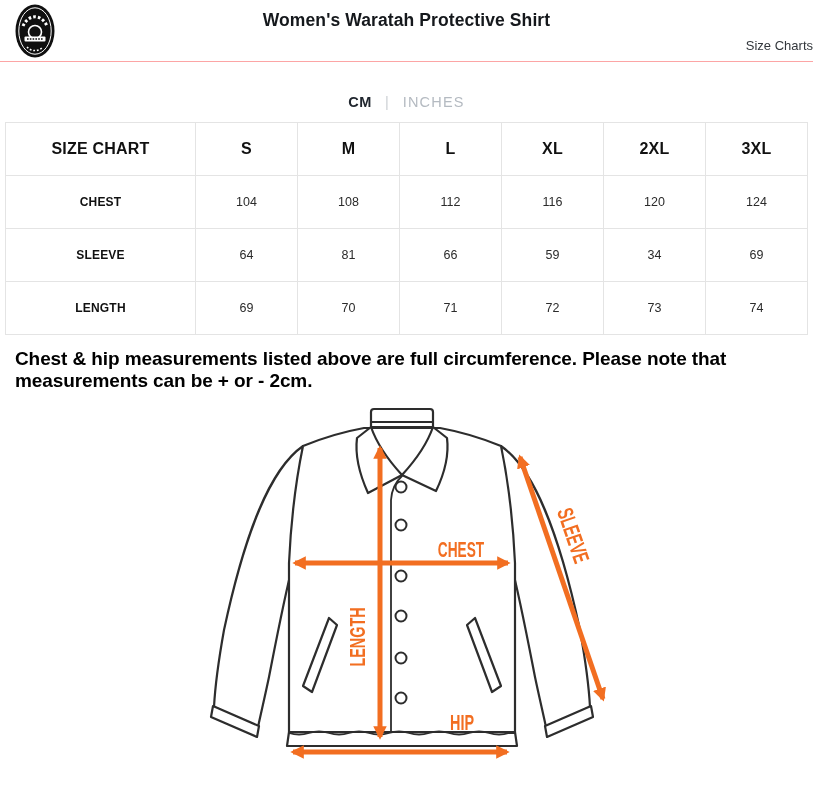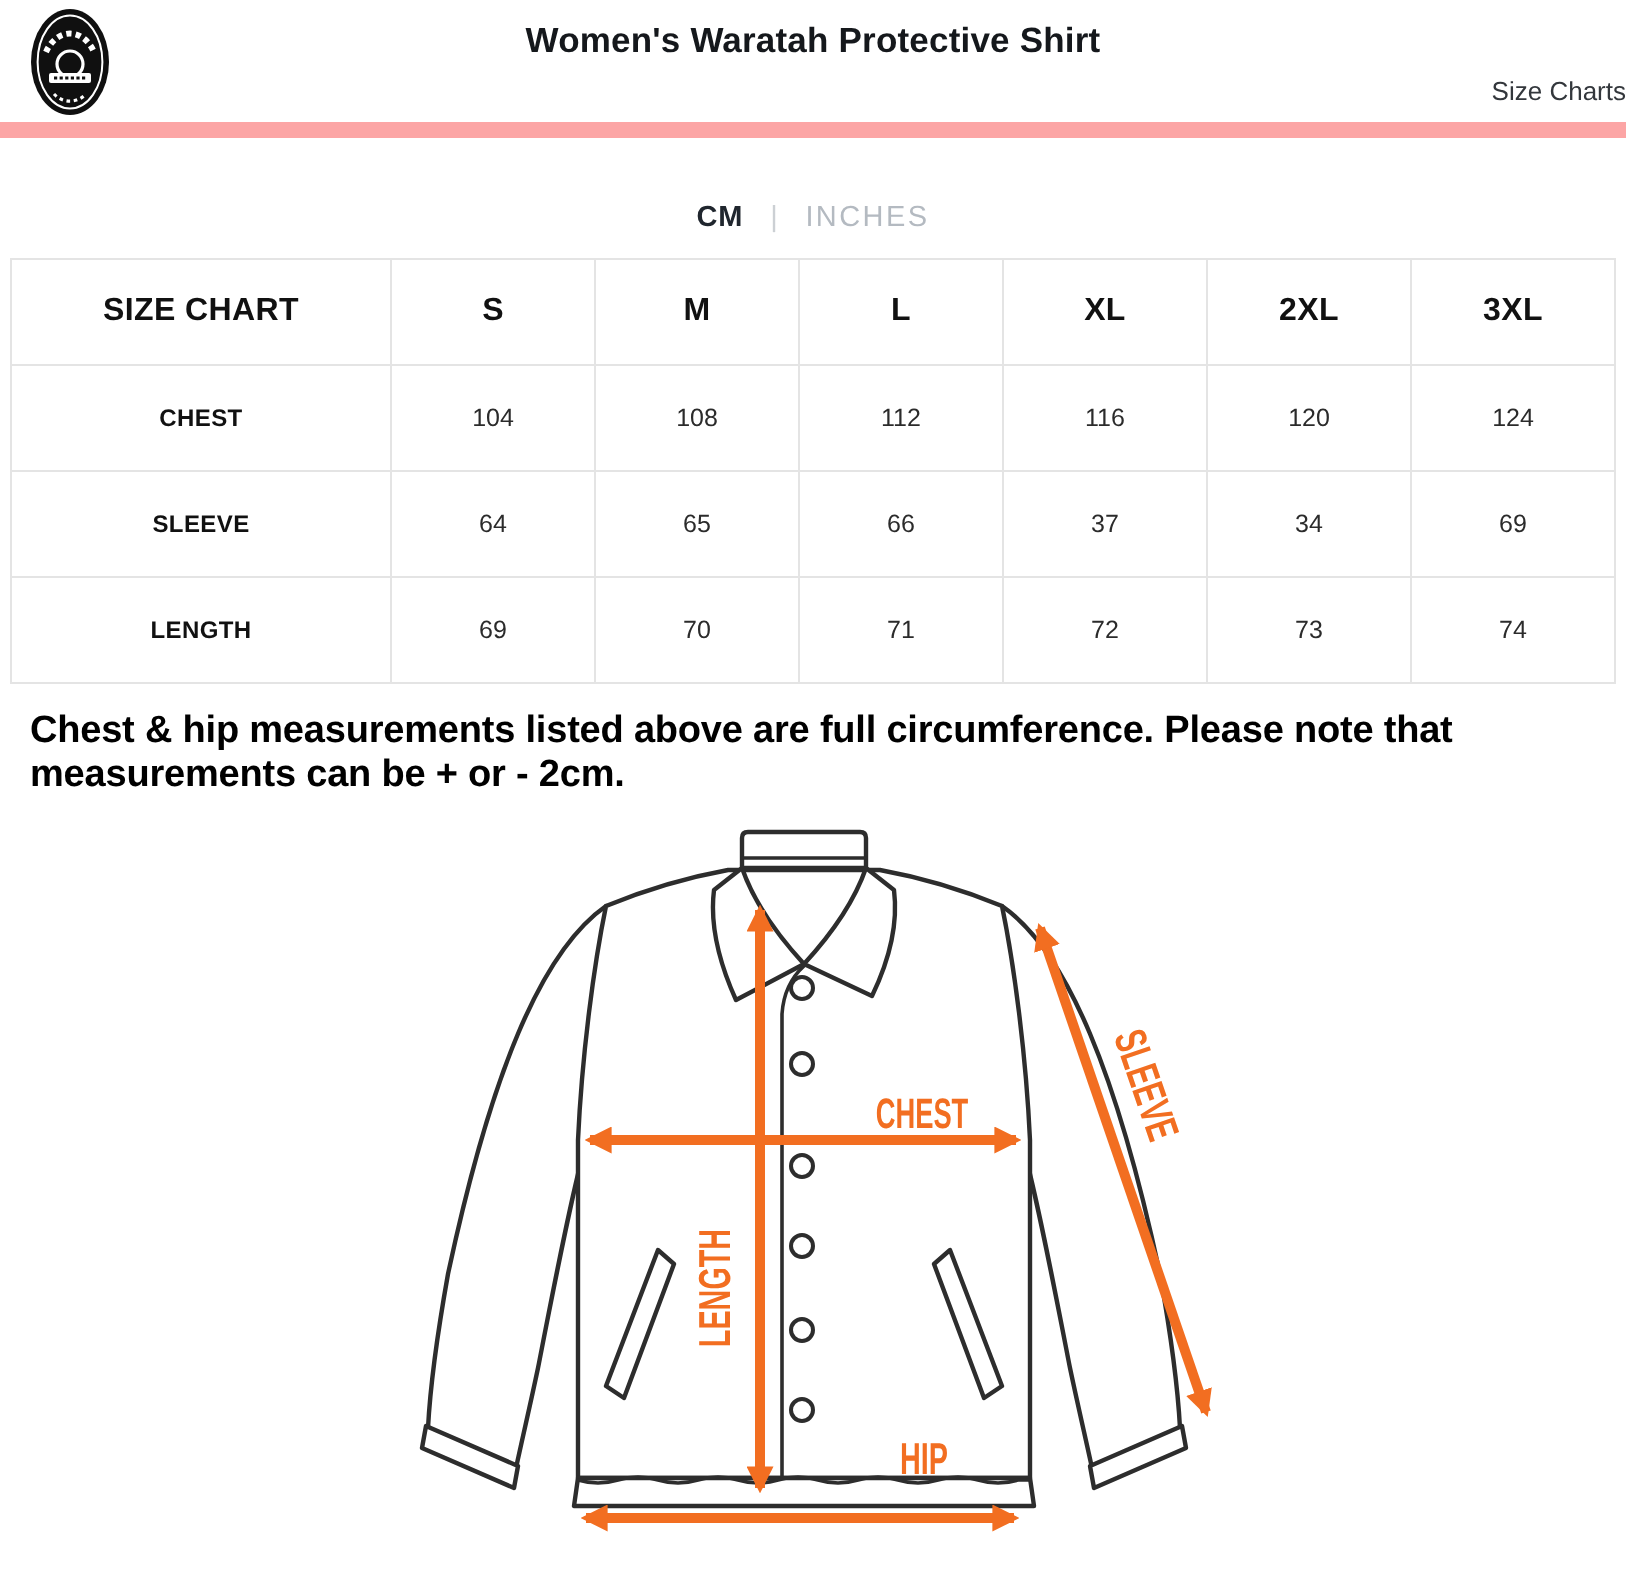--- a/index.html
+++ b/index.html
@@ -2,21 +2,21 @@
 <html><head>
 <meta charset="utf-8">
 <style>
   html,body{margin:0;padding:0;background:#fff;}
   body{
     width:813px;height:798px;overflow:hidden;position:relative;
     font-family:"Liberation Sans",sans-serif;color:#16191d;
     -webkit-font-smoothing:antialiased;
   }
   
-  .header{position:relative;height:61px;border-bottom:8px solid #fca5a5;}
+  .header{position:relative;height:61px;border-bottom:1px solid #fca5a5;}
   .logo{position:absolute;left:14px;top:3px;width:42px;height:56px;}
   .page-title{text-align:center;padding-top:10px;font-size:17.5px;font-weight:700;
     color:#15181c;letter-spacing:.1px;}
   .page-subtitle{text-align:right;margin-top:7px;font-size:13px;color:#33373c;}
   
   .unit-toggle{margin-top:32px;text-align:center;font-size:14.5px;letter-spacing:.4px;
     user-select:none;}
   .unit-cm{color:#20262e;font-weight:700;cursor:pointer;}
   .unit-sep{color:#ccd0d4;margin:0 9px;font-weight:400;}
   .unit-inches{color:#b4bac1;font-weight:500;letter-spacing:1.2px;cursor:pointer;}
@@ -90,23 +90,23 @@
       <td class="cell-value">104</td>
       <td class="cell-value">108</td>
       <td class="cell-value">112</td>
       <td class="cell-value">116</td>
       <td class="cell-value">120</td>
       <td class="cell-value">124</td>
     </tr>
     <tr>
       <td class="row-label">SLEEVE</td>
       <td class="cell-value">64</td>
-      <td class="cell-value">65</td>
+      <td class="cell-value">81</td>
       <td class="cell-value">66</td>
-      <td class="cell-value">37</td>
+      <td class="cell-value">59</td>
       <td class="cell-value">34</td>
       <td class="cell-value">69</td>
     </tr>
     <tr>
       <td class="row-label">LENGTH</td>
       <td class="cell-value">69</td>
       <td class="cell-value">70</td>
       <td class="cell-value">71</td>
       <td class="cell-value">72</td>
       <td class="cell-value">73</td>

